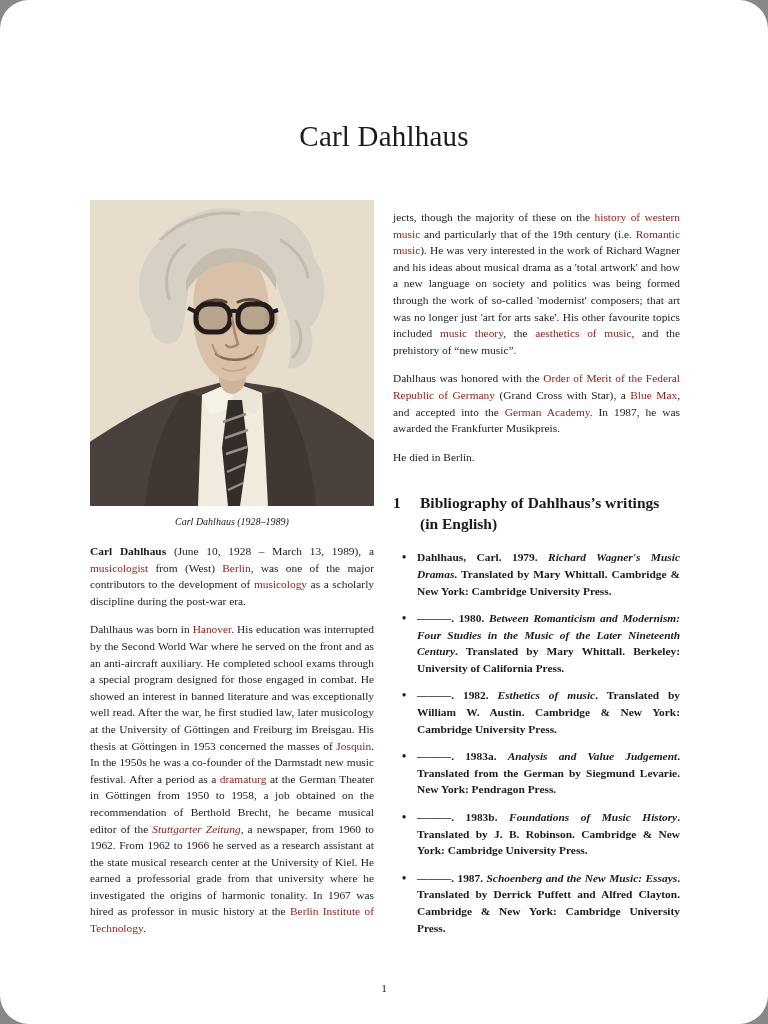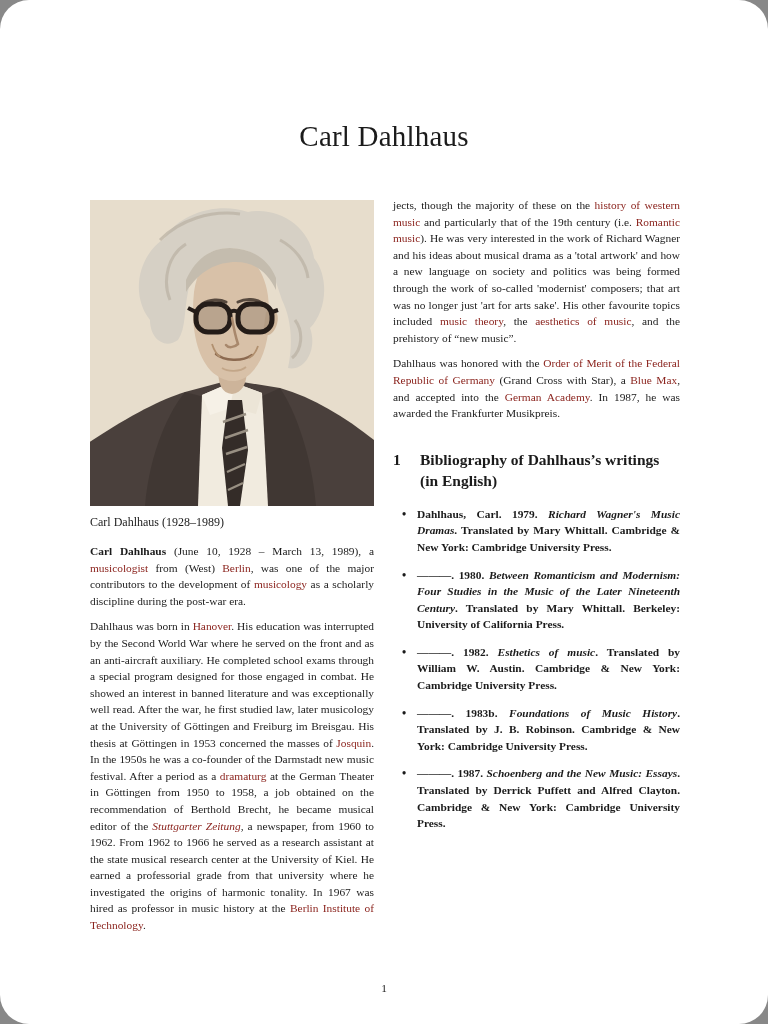--- a/index.html
+++ b/index.html
@@ -22,24 +22,24 @@
     position:absolute;left:0;top:101px;width:768px;
     text-align:center;
     font-size:29px;font-weight:400;letter-spacing:.2px;
   }
   .col{position:absolute;top:200px;font-size:11.4px;line-height:16.6px;text-align:justify;}
   .col-left{left:90px;width:284px;}
   .col-right{left:393px;top:197px;width:287px;}
   .photo-frame{width:284px;height:306px;overflow:hidden;}
   .photo-frame svg{display:block;}
   .photo-caption{
-    font-size:12px;line-height:14px;
-    margin-top:9px;margin-bottom:14px;text-align:left;
+    font-style:italic;font-size:10px;line-height:14px;
+    margin-top:9px;margin-bottom:14px;text-align:center;
   }
-  .para{margin:0 0 9px 0;}
+  .para{margin:12px 0 9px 0;}
   .para:last-child{margin-bottom:0;}
   .seg-plain{color:var(--ink);}
   .seg-bold{font-weight:bold;}
   .seg-italic{font-style:italic;}
   .seg-link{color:var(--link);}
   .seg-link-italic{color:var(--link);font-style:italic;}
   .section-heading{
     display:flex;
     font-weight:bold;font-size:15.5px;line-height:21px;
     margin:27px 0 15px 0;text-align:left;
@@ -123,32 +123,34 @@
     <p class="para"><span><span class="seg-bold">Carl Dahlhaus</span><span class="seg-plain"> (June 10, 1928 – March 13, 1989), a </span><span class="seg-link">musicologist</span><span class="seg-plain"> from (West) </span><span class="seg-link">Berlin</span><span class="seg-plain">, was one of the major contributors to the development of </span><span class="seg-link">musicology</span><span class="seg-plain"> as a scholarly discipline during the post-war era.</span></span></p>
         <p class="para"><span><span class="seg-plain">Dahlhaus was born in </span><span class="seg-link">Hanover</span><span class="seg-plain">. His education was interrupted by the Second World War where he served on the front and as an anti-aircraft auxiliary. He completed school exams through a special program designed for those engaged in combat. He showed an interest in banned literature and was exceptionally well read. After the war, he first studied law, later musicology at the University of Göttingen and Freiburg im Breisgau. His thesis at Göttingen in 1953 concerned the masses of </span><span class="seg-link">Josquin</span><span class="seg-plain">. In the 1950s he was a co-founder of the Darmstadt new music festival. After a period as a </span><span class="seg-link">dramaturg</span><span class="seg-plain"> at the German Theater in Göttingen from 1950 to 1958, a job obtained on the recommendation of Berthold Brecht, he became musical editor of the </span><span class="seg-link-italic">Stuttgarter Zeitung</span><span class="seg-plain">, a newspaper, from 1960 to 1962. From 1962 to 1966 he served as a research assistant at the state musical research center at the University of Kiel. He earned a professorial grade from that university where he investigated the origins of harmonic tonality. In 1967 was hired as professor in music history at the </span><span class="seg-link">Berlin Institute of Technology</span><span class="seg-plain">.</span></span></p>
       </div>
   </div>
 
   <div class="col col-right">
     <div>
 
     <p class="para"><span><span class="seg-plain">jects, though the majority of these on the </span><span class="seg-link">history of western music</span><span class="seg-plain"> and particularly that of the 19th century (i.e. </span><span class="seg-link">Romantic music</span><span class="seg-plain">). He was very interested in the work of Richard Wagner and his ideas about musical drama as a 'total artwork' and how a new language on society and politics was being formed through the work of so-called 'modernist' composers; that art was no longer just 'art for arts sake'. His other favourite topics included </span><span class="seg-link">music theory</span><span class="seg-plain">, the </span><span class="seg-link">aesthetics of music</span><span class="seg-plain">, and the prehistory of “new music”.</span></span></p>
         <p class="para"><span><span class="seg-plain">Dahlhaus was honored with the </span><span class="seg-link">Order of Merit of the Federal Republic of Germany</span><span class="seg-plain"> (Grand Cross with Star), a </span><span class="seg-link">Blue Max</span><span class="seg-plain">, and accepted into the </span><span class="seg-link">German Academy</span><span class="seg-plain">. In 1987, he was awarded the Frankfurter Musikpreis.</span></span></p>
+        <p class="para"><span><span class="seg-plain">He died in Berlin.</span></span></p>
       </div>
 
     <div class="section-heading">
       <span class="section-number">1</span>
       <span class="section-text">Bibliography of Dahlhaus’s writings (in English)</span>
     </div>
 
     <ul class="bib-list">
 
     <li class="bib-item"><span><span class="seg-plain">Dahlhaus, Carl. 1979. </span><span class="seg-italic">Richard Wagner's Music Dramas</span><span class="seg-plain">. Translated by Mary Whittall. Cambridge &amp; New York: Cambridge University Press.</span></span></li>
         <li class="bib-item"><span><span class="seg-plain">———. 1980. </span><span class="seg-italic">Between Romanticism and Modernism: Four Studies in the Music of the Later Nineteenth Century</span><span class="seg-plain">. Translated by Mary Whittall. Berkeley: University of California Press.</span></span></li>
         <li class="bib-item"><span><span class="seg-plain">———. 1982. </span><span class="seg-italic">Esthetics of music</span><span class="seg-plain">. Translated by William W. Austin. Cambridge &amp; New York: Cambridge University Press.</span></span></li>
+        <li class="bib-item"><span><span class="seg-plain">———. 1983a. </span><span class="seg-italic">Analysis and Value Judgement</span><span class="seg-plain">. Translated from the German by Siegmund Levarie. New York: Pendragon Press.</span></span></li>
         <li class="bib-item"><span><span class="seg-plain">———. 1983b. </span><span class="seg-italic">Foundations of Music History</span><span class="seg-plain">. Translated by J. B. Robinson. Cambridge &amp; New York: Cambridge University Press.</span></span></li>
         <li class="bib-item"><span><span class="seg-plain">———. 1987. </span><span class="seg-italic">Schoenberg and the New Music: Essays</span><span class="seg-plain">. Translated by Derrick Puffett and Alfred Clayton. Cambridge &amp; New York: Cambridge University Press.</span></span></li>
       </ul>
   </div>
 
   <div class="page-number">1</div>
 
 </div>
 
 </body></html>

